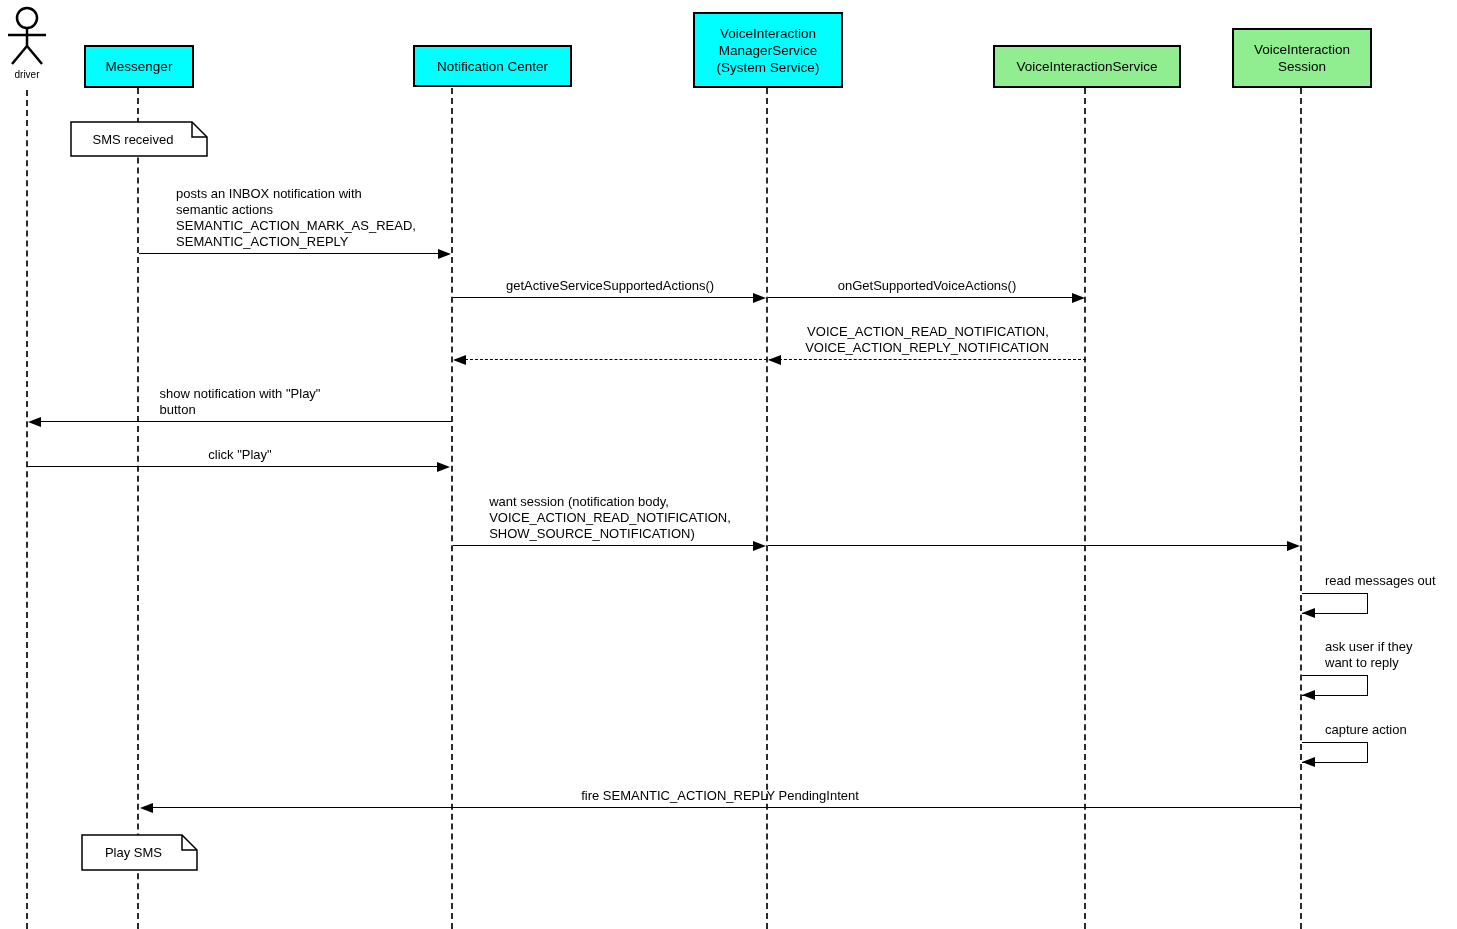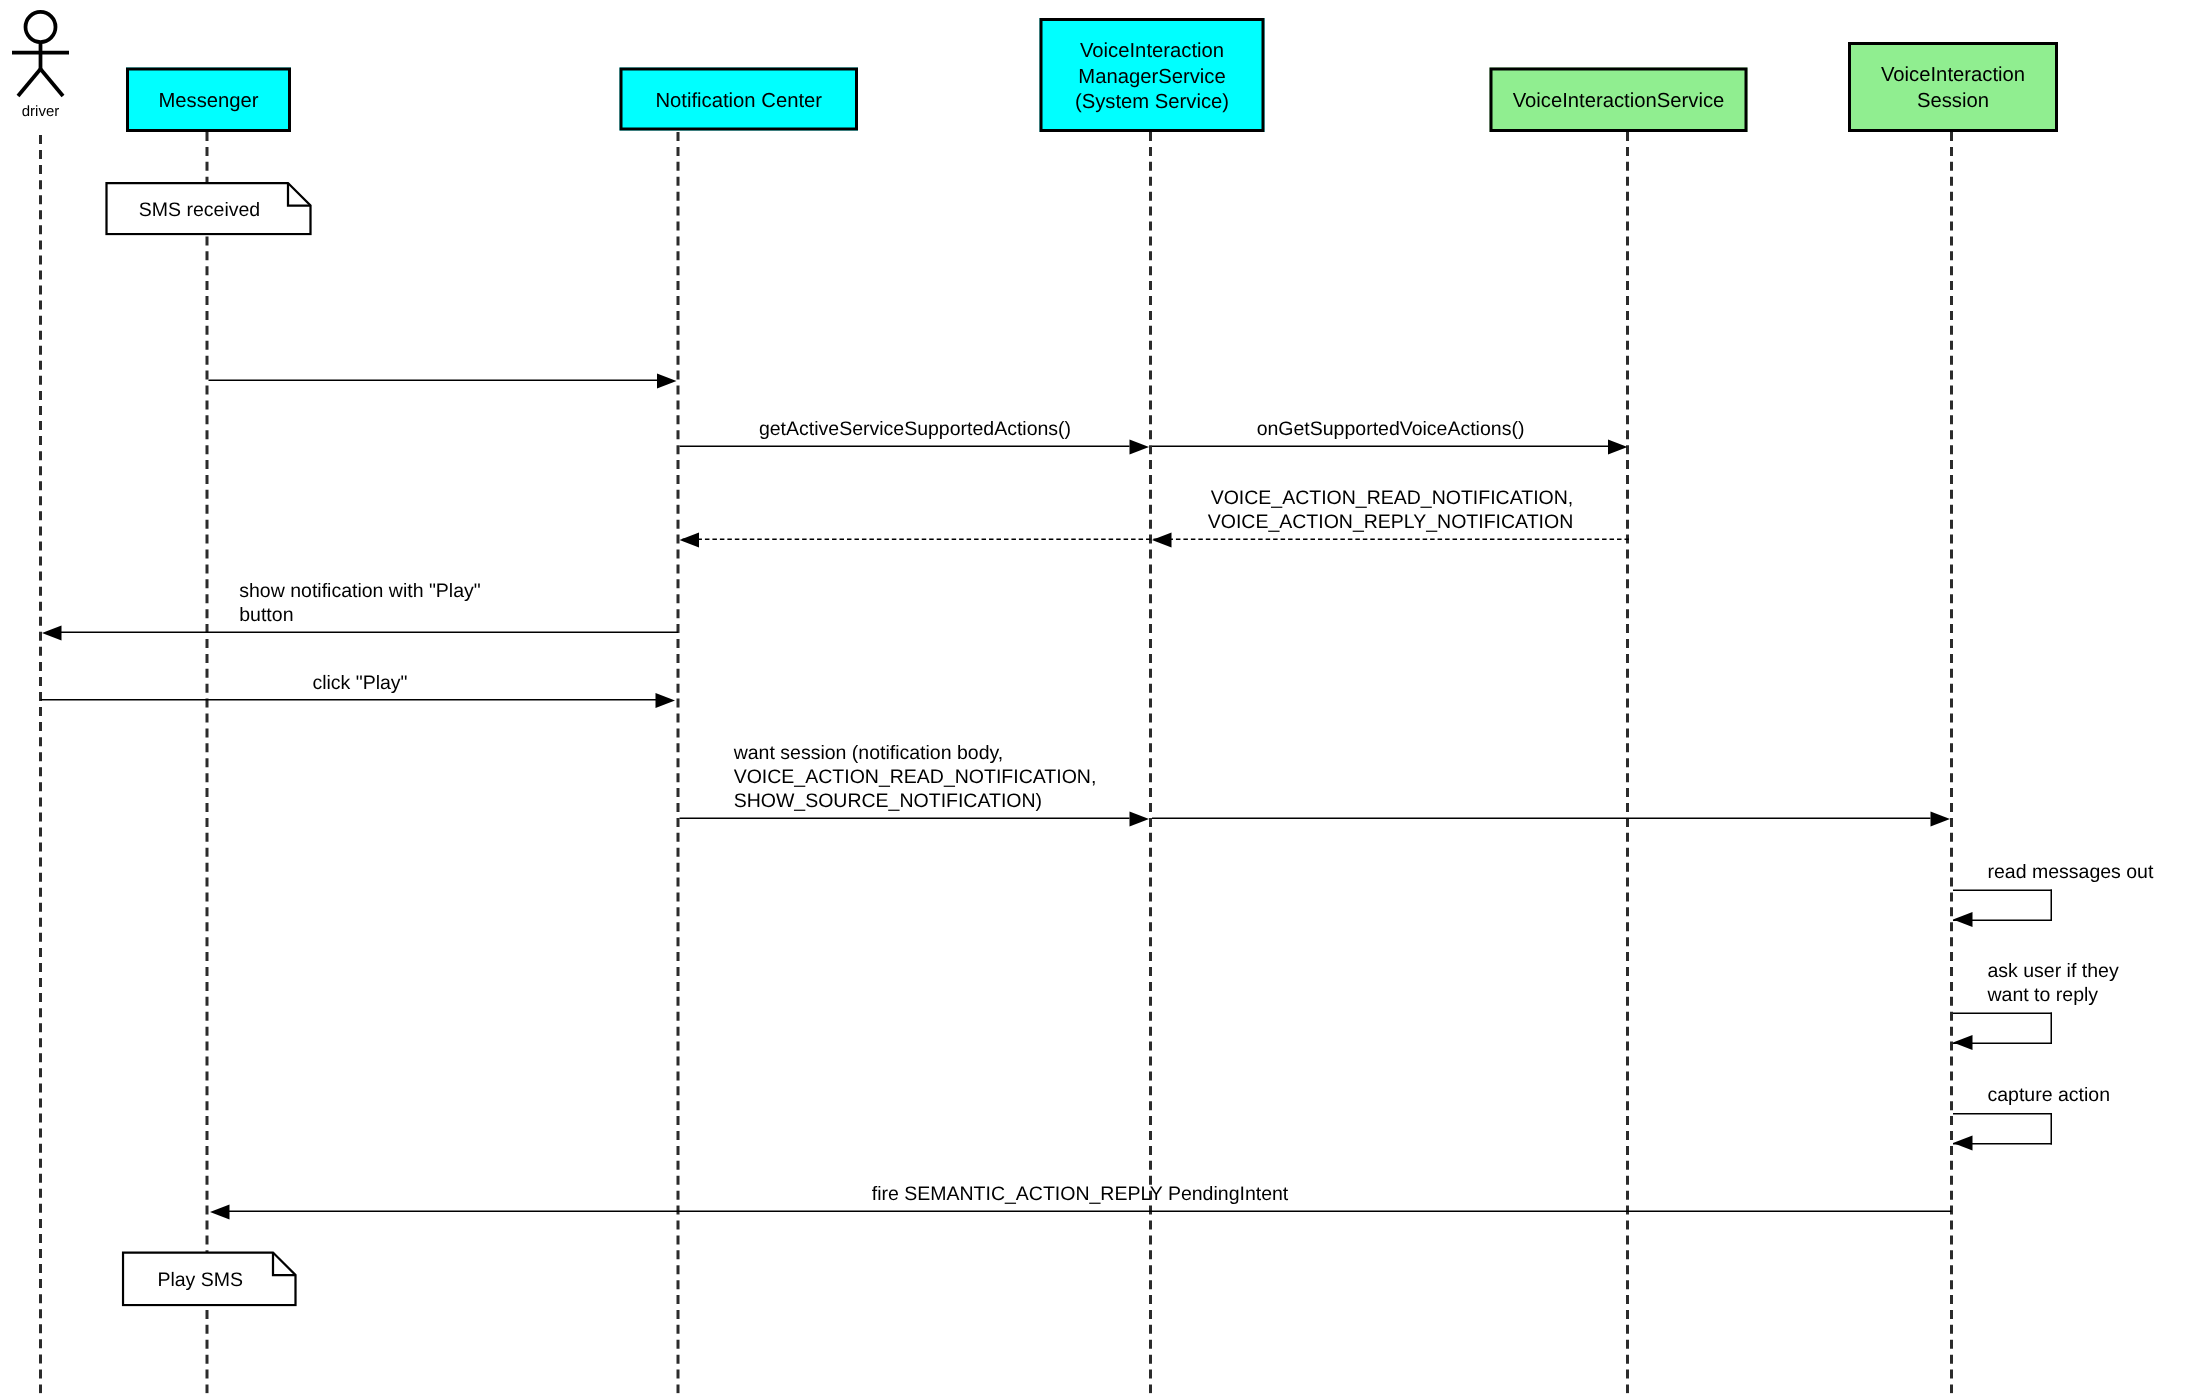--- a/index.html
+++ b/index.html
@@ -61,32 +61,36 @@
       <line x1="27" y1="40" x2="42" y2="58" stroke="#000" stroke-width="2.5"></line>
     </svg>
   </div>
   <div class="actor-label" style="left:27px;top:69px;">driver</div>
 
   <div class="pbox" style="left: 84px; top: 45px; width: 110px; height: 43px; background-color: rgb(0, 255, 255);">Messenger</div>
   <div class="pbox" style="left: 373px; top: 45px; width: 159px; height: 42px; background-color: rgb(0, 255, 255); margin-left: 40px;">Notification Center</div>
   <div class="pbox" style="left: 693px; top: 12px; width: 150px; height: 76px; background-color: rgb(0, 255, 255);">VoiceInteraction
 ManagerService
 (System Service)</div>
-  <div class="pbox" style="left: 993px; top: 45px; width: 172px; height: 43px; background-color: rgb(144, 238, 144);">VoiceInteractionService</div>
+  <div class="pbox" style="left: 993px; top: 45px; width: 188px; height: 43px; background-color: rgb(144, 238, 144);">VoiceInteractionService</div>
   <div class="pbox" style="left: 1232px; top: 28px; width: 140px; height: 60px; background-color: rgb(144, 238, 144);">VoiceInteraction
 Session</div>
 
   <div class="note" style="left:70px;top:121px;width:138px;height:36px;">
     <svg width="138" height="36">
       <path d="M1,1 H122 L137,16 V35 H1 Z" fill="#FFFFFF" stroke="#000" stroke-width="1.5"></path>
       <path d="M122,1 V16 H137" fill="none" stroke="#000" stroke-width="1.5"></path>
     </svg>
     <div class="note-text">SMS received</div>
   </div>
 
+  <div class="mlabel lbl-leftblock" style="left:296px;top:186px;">posts an INBOX notification with
+semantic actions
+SEMANTIC_ACTION_MARK_AS_READ,
+SEMANTIC_ACTION_REPLY</div>
   <div class="mline" style="left:139px;top:253px;width:301px;"></div>
   <div class="ah-r" style="left:438px;top:249px;"></div>
 
   <div class="mlabel lbl-center" style="left:610px;top:278px;">getActiveServiceSupportedActions()</div>
   <div class="mline" style="left:453px;top:297px;width:300px;"></div>
   <div class="ah-r" style="left:753px;top:293px;"></div>
 
   <div class="mlabel lbl-center" style="left:927px;top:278px;">onGetSupportedVoiceActions()</div>
   <div class="mline" style="left:768px;top:297px;width:304px;"></div>
   <div class="ah-r" style="left:1072px;top:293px;"></div>

